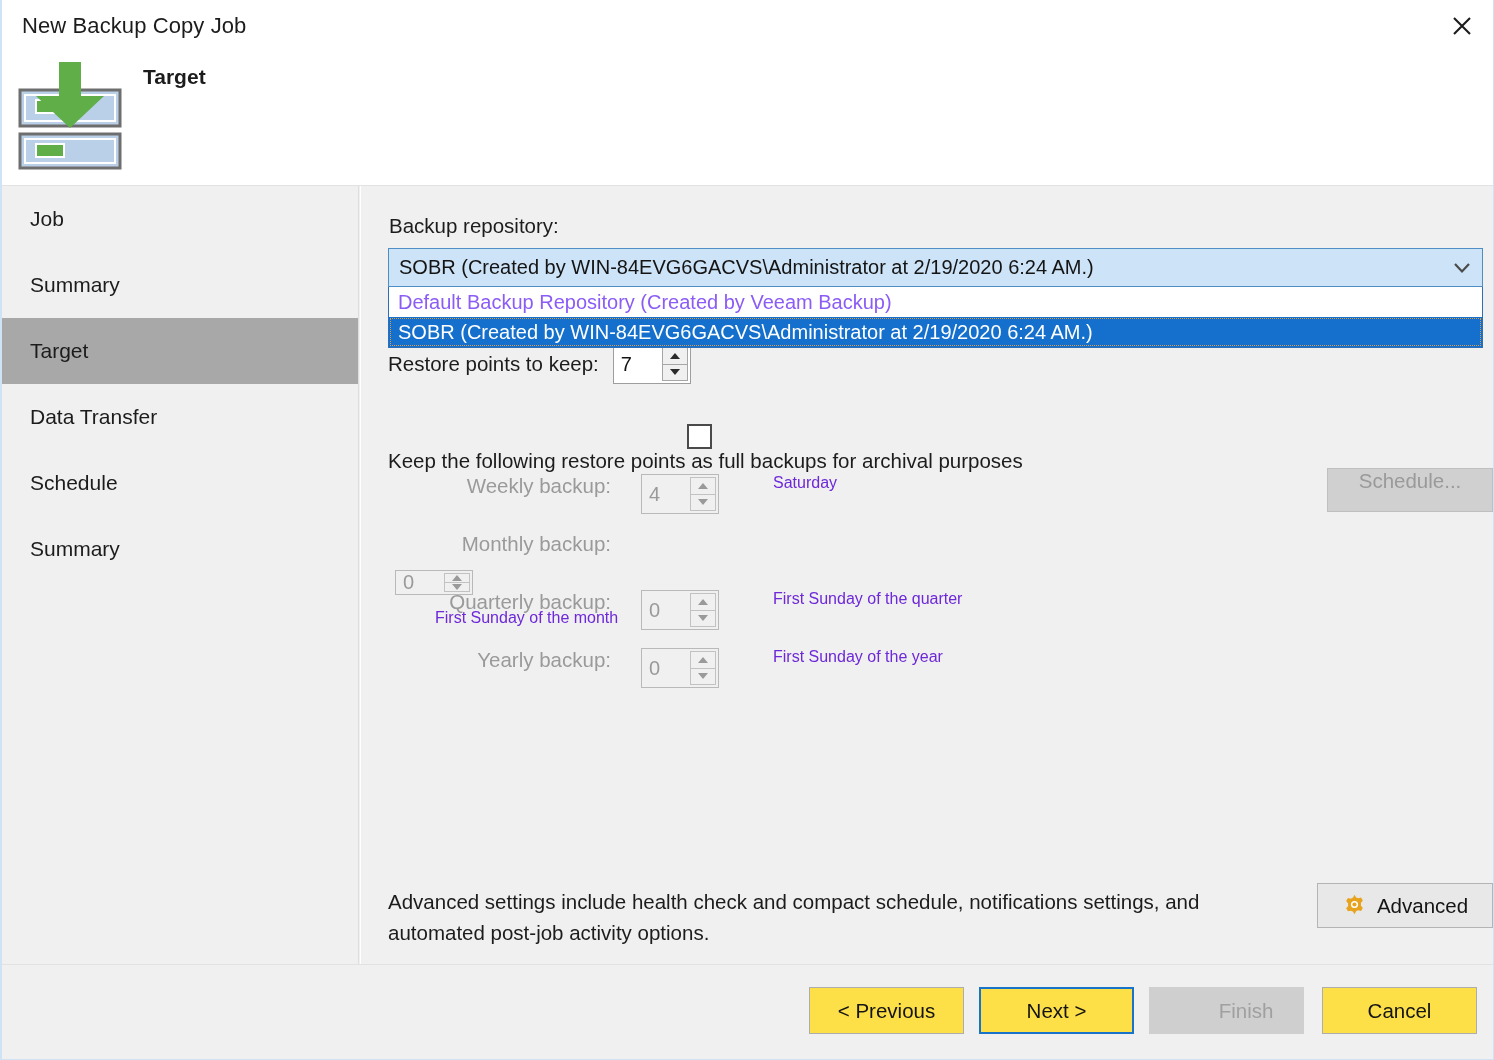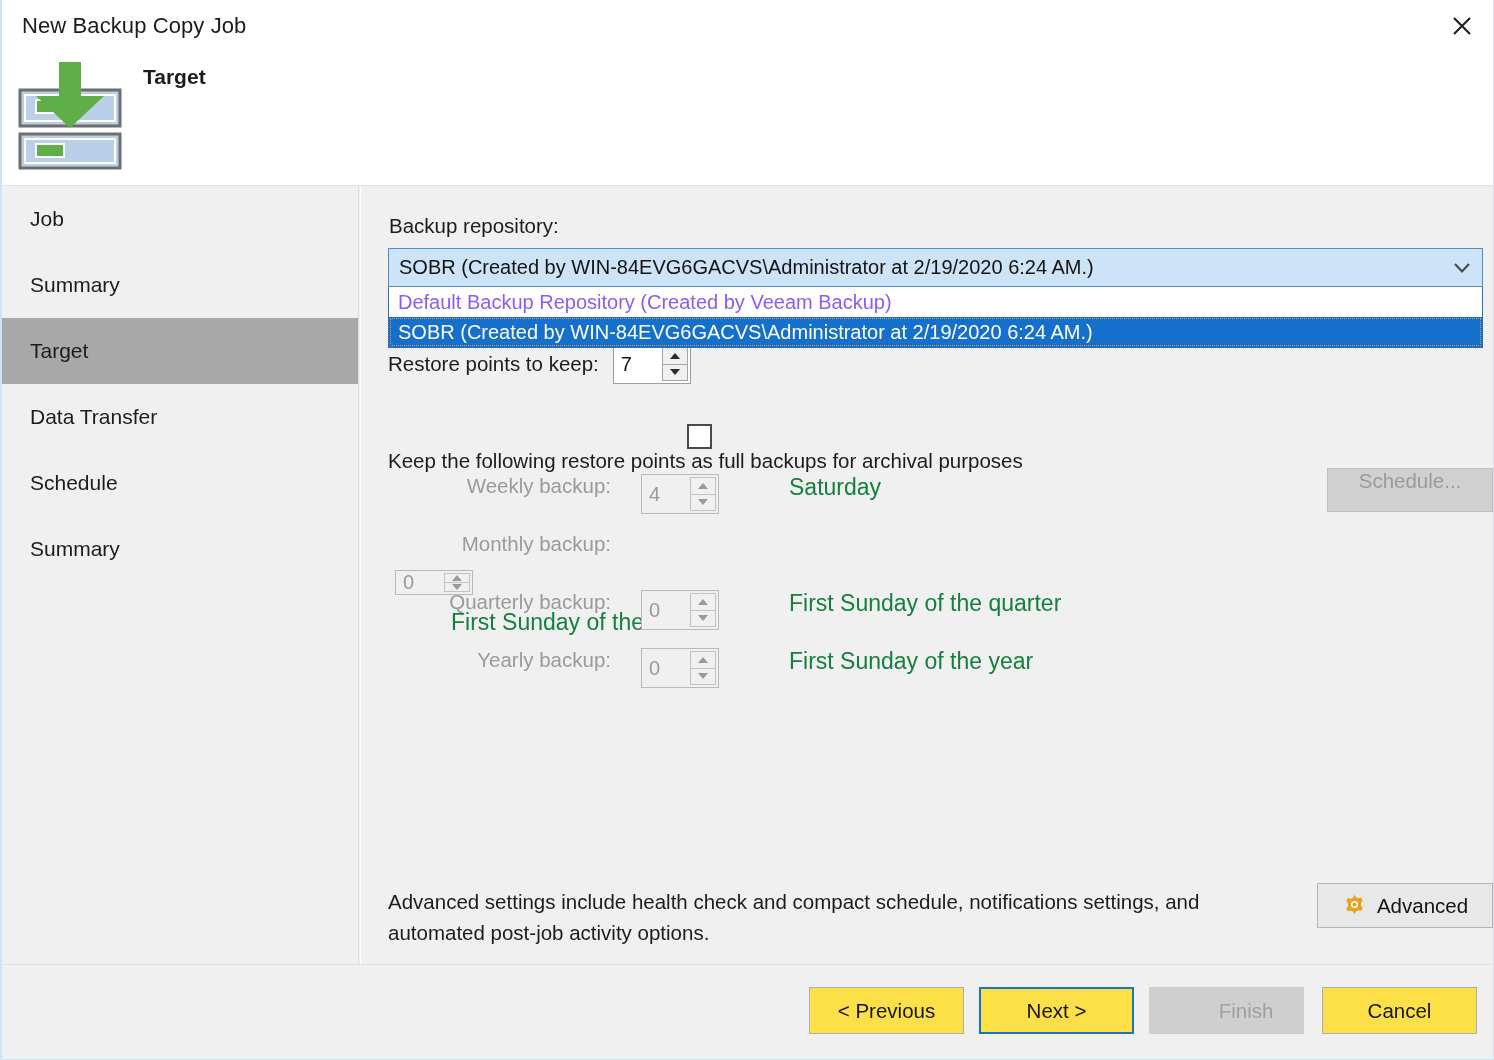--- a/index.html
+++ b/index.html
@@ -206,23 +206,23 @@
     display: flex; align-items: flex-start; gap: 14px;
   }
   .ret-label {
     width: 232px;
     text-align: right;
     padding-right: 16px;
     font-size: 20.5px;
     color: #9a9a9a;
   }
   .ret-desc {
-    margin-left: 56px;
-    font-size: 23px;
-    color: #15803d;
+    margin-left: 40px;
+    font-size: 16px;
+    color: #6d28d9;
   }
 
   #schedule-btn {
     position: absolute; right: 0px; top: 282px;
     width: 166px; height: 44px;
     background: #d0d0d0;
     border: 1px solid #bfbfbf;
     display: flex; justify-content: center;
     font-size: 20.5px; color: #9a9a9a;
   }

